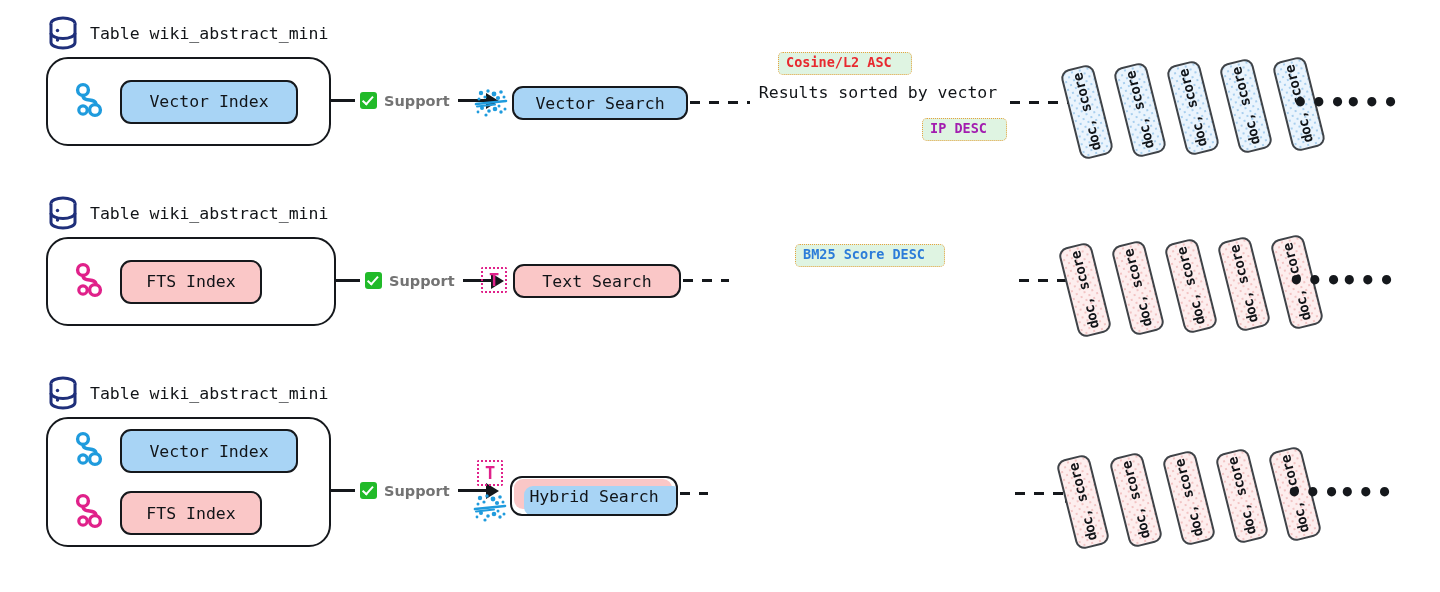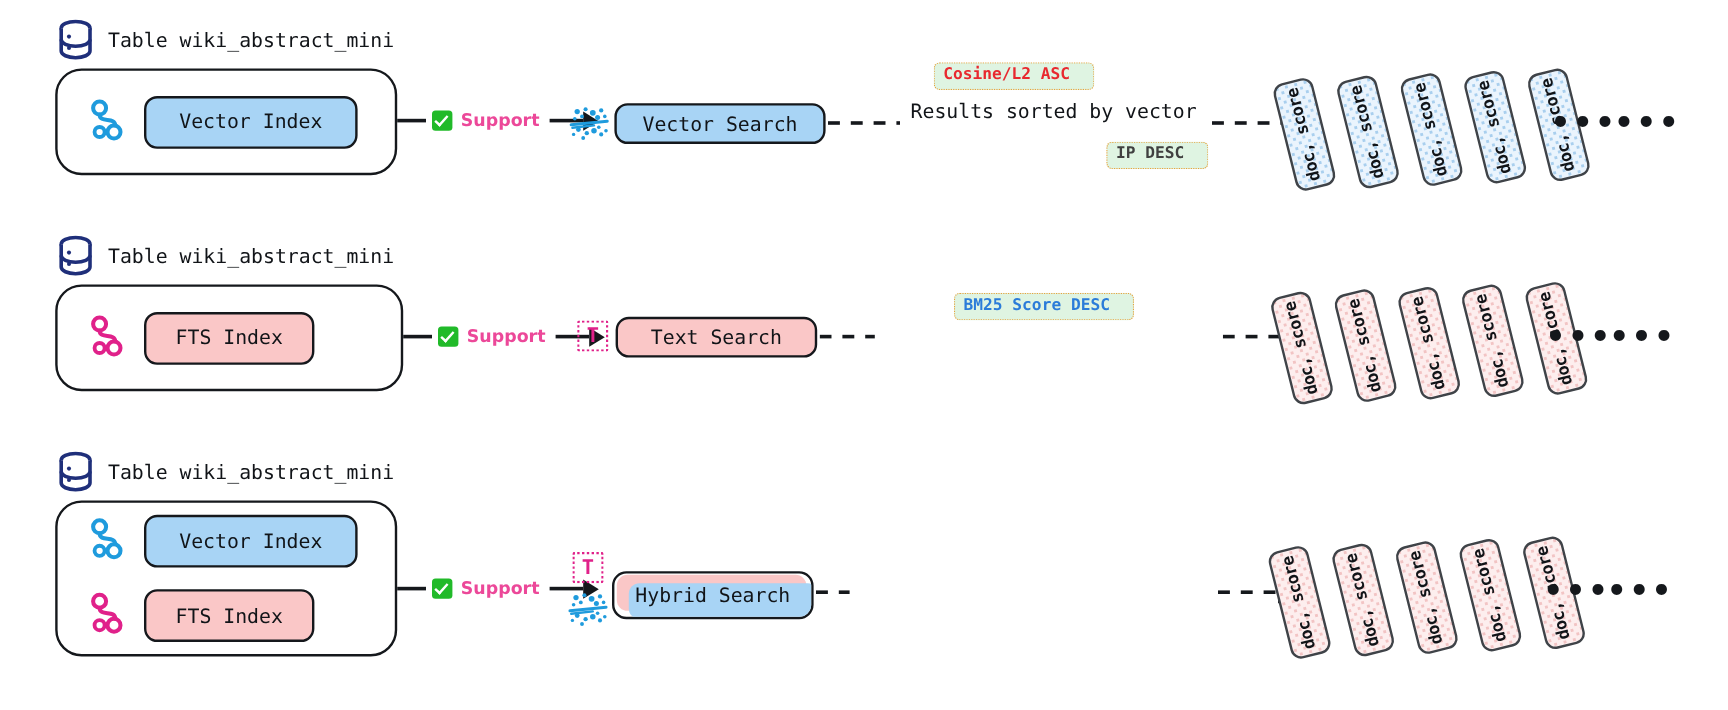--- a/index.html
+++ b/index.html
@@ -86,21 +86,21 @@
     left: 5.2px; top: 2.2px;
     width: 4px; height: 8.5px;
     border: solid #ffffff;
     border-width: 0 2.3px 2.3px 0;
     transform: rotate(42deg);
   }
   .support-txt {
     font-family: "DejaVu Sans", sans-serif;
     font-size: 14.5px;
     font-weight: 600;
-    color: #ec4899;
+    color: #737373;
     white-space: nowrap;
     margin-right: 8px;
   }
   .arrow-solid { display: flex; align-items: center; }
   .arrow-solid .shaft { width: 28px; height: 2.8px; background: #15181c; }
   .arrow-solid .head {
     width: 0; height: 0;
     border-left: 13px solid #15181c;
     border-top: 8px solid transparent;
     border-bottom: 8px solid transparent;
@@ -210,21 +210,21 @@
     border: 1.8px dotted #e8a23c;
     border-radius: 5px;
     padding: 2px 19px 3px 7px;
     font-family: "DejaVu Sans Mono", monospace;
     font-size: 13.5px;
     font-weight: bold;
     white-space: nowrap;
     line-height: 1.15;
   }
   .badge-red  { color: #e8292f; }
-  .badge-grn  { color: #404040; }
+  .badge-grn  { color: #a21caf; }
   .badge-blue { color: #2b7cd9; }
 
   
   .cards { position: absolute; }
   .card {
     position: absolute;
     width: 34px;
     height: 92px;
     border: 2.2px solid #3f4348;
     border-radius: 9px;

